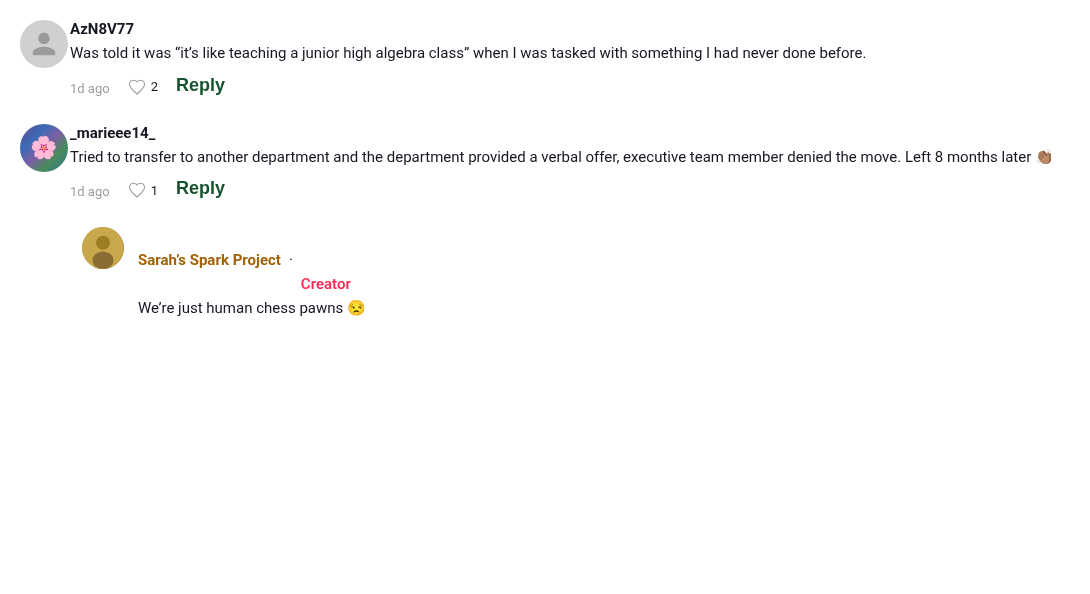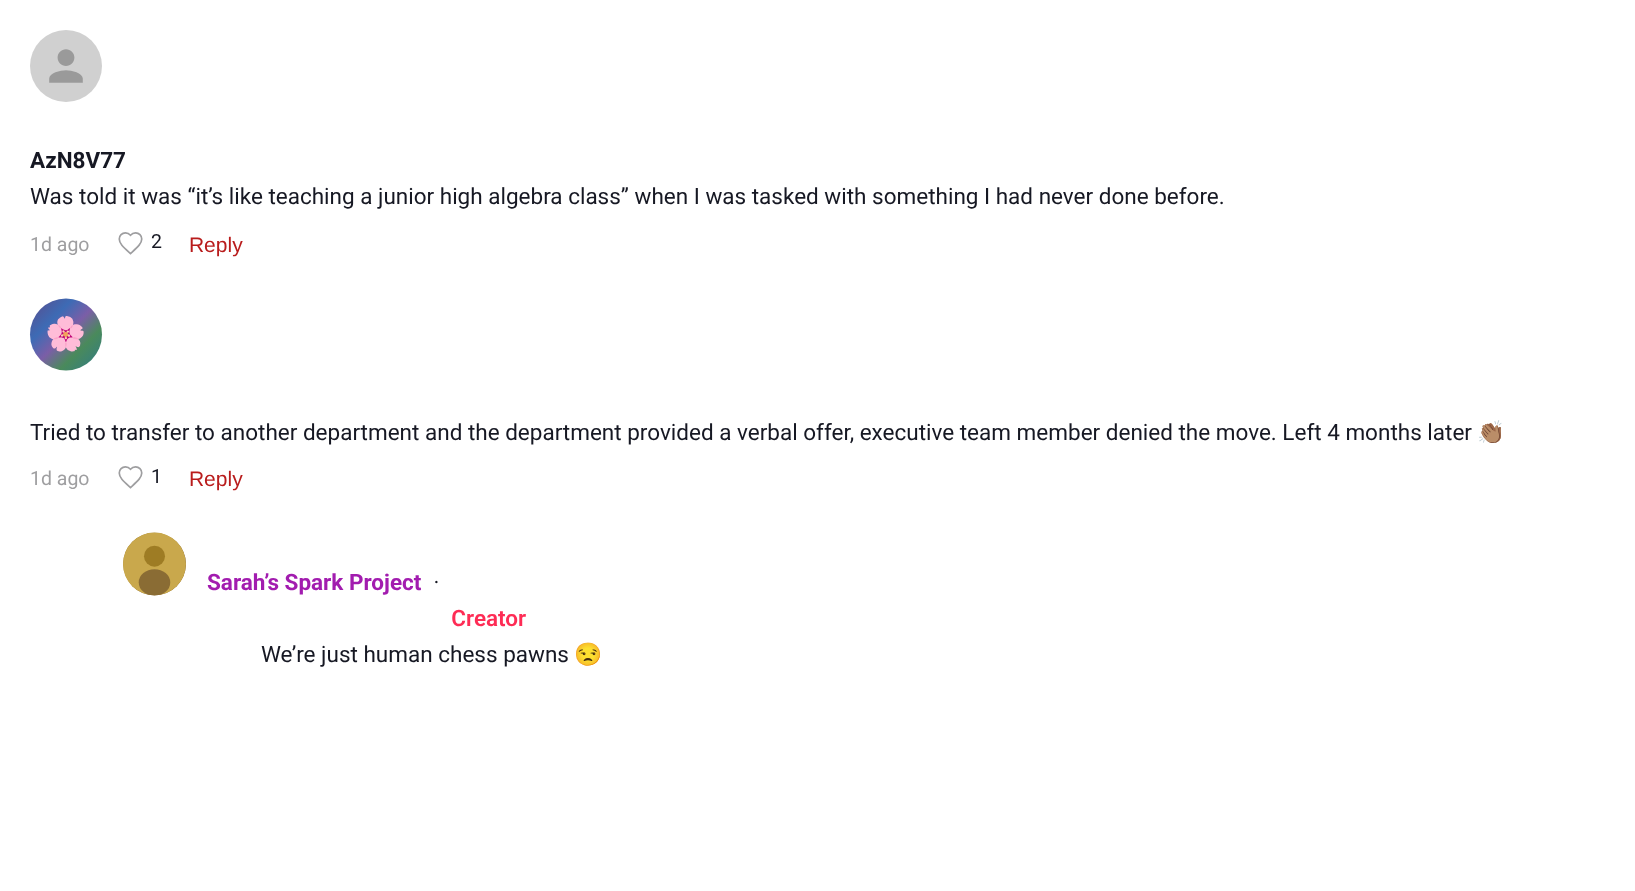--- a/index.html
+++ b/index.html
@@ -16,23 +16,22 @@
       padding: 20px 20px 20px 20px;
       color: #161823;
     }
 
     .comment-thread {
       max-width: 1050px;
     }
 
     .comment {
       display: flex;
-      gap: 30px;
+      gap: 2px;
       margin-bottom: 28px;
-      flex-direction: column;
     }
 
     .avatar-placeholder {
       width: 48px;
       height: 48px;
       border-radius: 50%;
       background: #d0d0d0;
       display: flex;
       align-items: center;
       justify-content: center;
@@ -108,58 +107,57 @@
       width: 18px;
       height: 18px;
     }
 
     .like-count {
       font-size: 13px;
       color: #161823;
     }
 
     .reply-btn {
-      font-size: 14px;
-      font-weight: 400;
-      color: #b91c1c;
+      font-size: 18px;
+      font-weight: 700;
+      color: #14532d;
       cursor: pointer;
       background: none;
       border: none;
       padding: 0;
     }
 
     .reply-section {
       margin-left: 62px;
       margin-top: 4px;
     }
 
     .reply-comment {
       display: flex;
       gap: 14px;
     }
 
     .reply-username {
       font-weight: 700;
       font-size: 15px;
-      color: #a21caf;
+      color: #a16207;
     }
 
     .creator-badge {
       color: #fe2c55;
       font-weight: 600;
       font-size: 15px;
       margin-top: 48px;
     }
 
     .reply-text {
       font-size: 15px;
       line-height: 1.5;
       color: #161823;
       margin-top: 4px;
-      margin-left: 36px;
     }
 
     .dot-separator {
       color: #161823;
       font-size: 15px;
       margin: 0 4px;
     }
   </style>
 </head>
 <body>
@@ -184,21 +182,22 @@
           <span class="like-count">2</span>
         </div>
         <button class="reply-btn">Reply</button>
       </div>
     </div>
   </div>
 
   <div class="comment">
     <div class="avatar-flower">🌸</div>
     <div class="comment-content">
-      <div class="comment-text">Tried to transfer to another department and the department provided a verbal offer, executive team member denied the move. Left 4 months later 👏🏽</div>
+      <div class="username">_marieee14_</div>
+      <div class="comment-text">Tried to transfer to another department and the department provided a verbal offer, executive team member denied the move. Left 8 months later 👏🏽</div>
       <div class="comment-actions">
         <span class="timestamp">1d ago</span>
         <div class="like-action">
           <svg class="heart-icon" viewBox="0 0 24 24" fill="none" xmlns="http://www.w3.org/2000/svg">
             <path d="M12 21.35l-1.45-1.32C5.4 15.36 2 12.28 2 8.5 2 5.42 4.42 3 7.5 3c1.74 0 3.41.81 4.5 2.09C13.09 3.81 14.76 3 16.5 3 19.58 3 22 5.42 22 8.5c0 3.78-3.4 6.86-8.55 11.54L12 21.35z" stroke="#9e9ea0" stroke-width="1.5" fill="none"></path>
           </svg>
           <span class="like-count">1</span>
         </div>
         <button class="reply-btn">Reply</button>
       </div>

